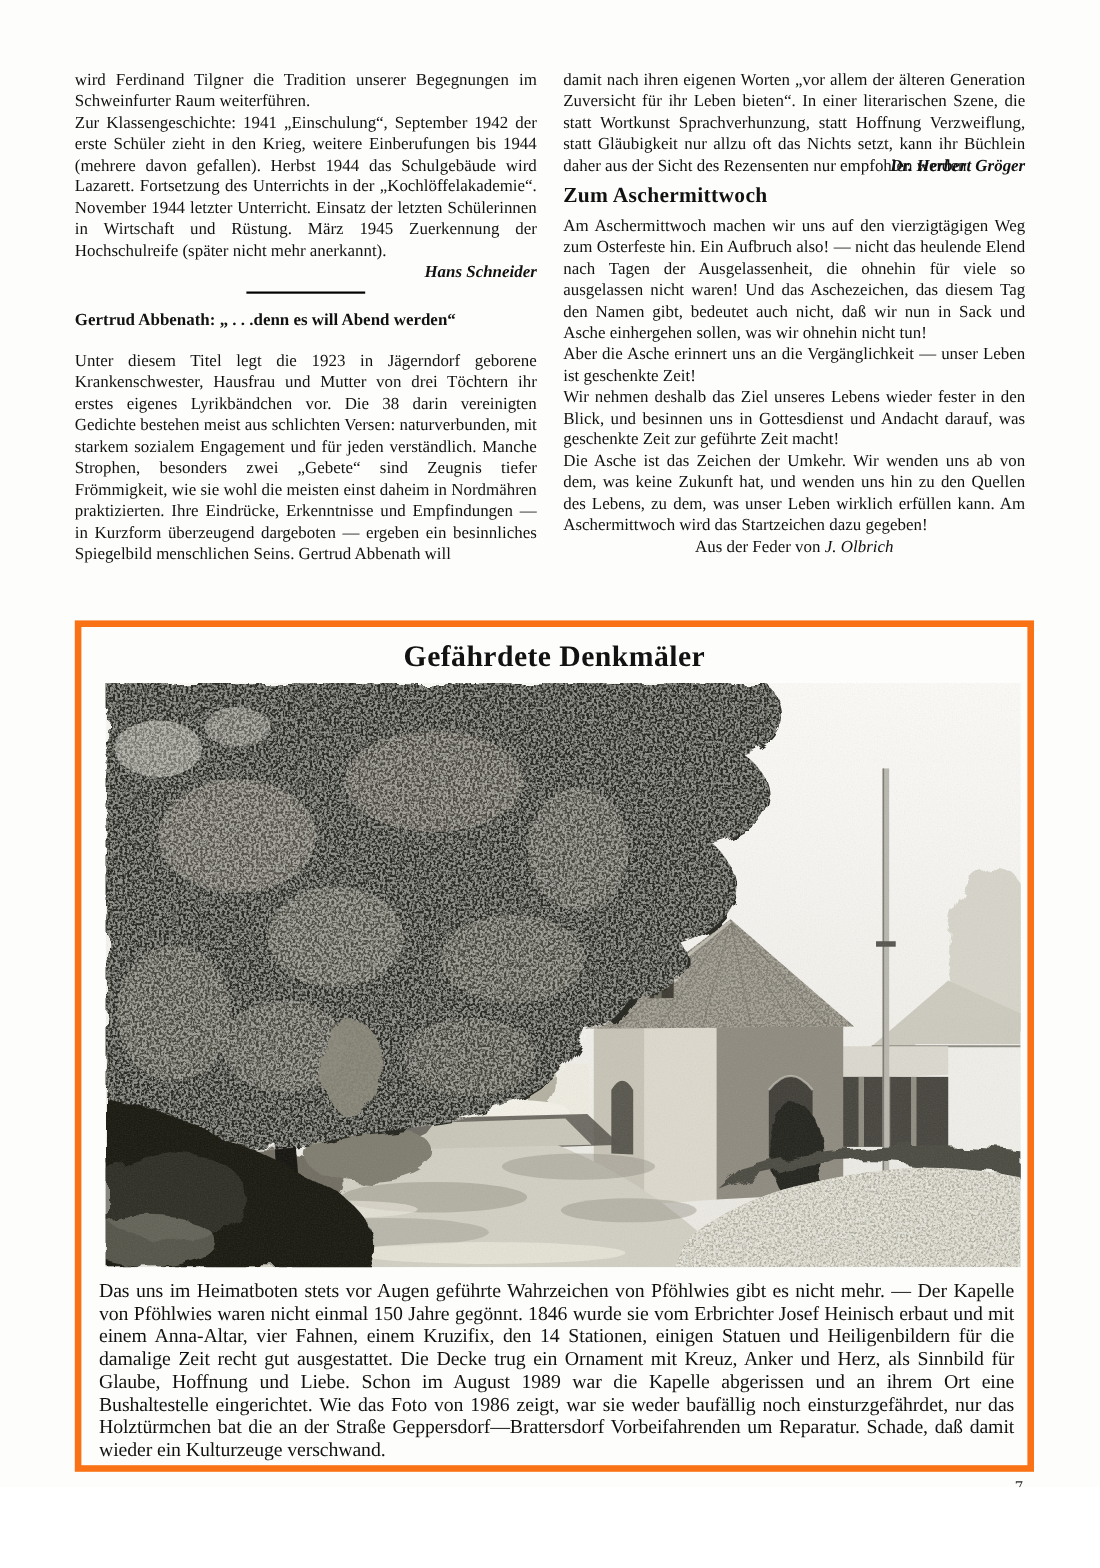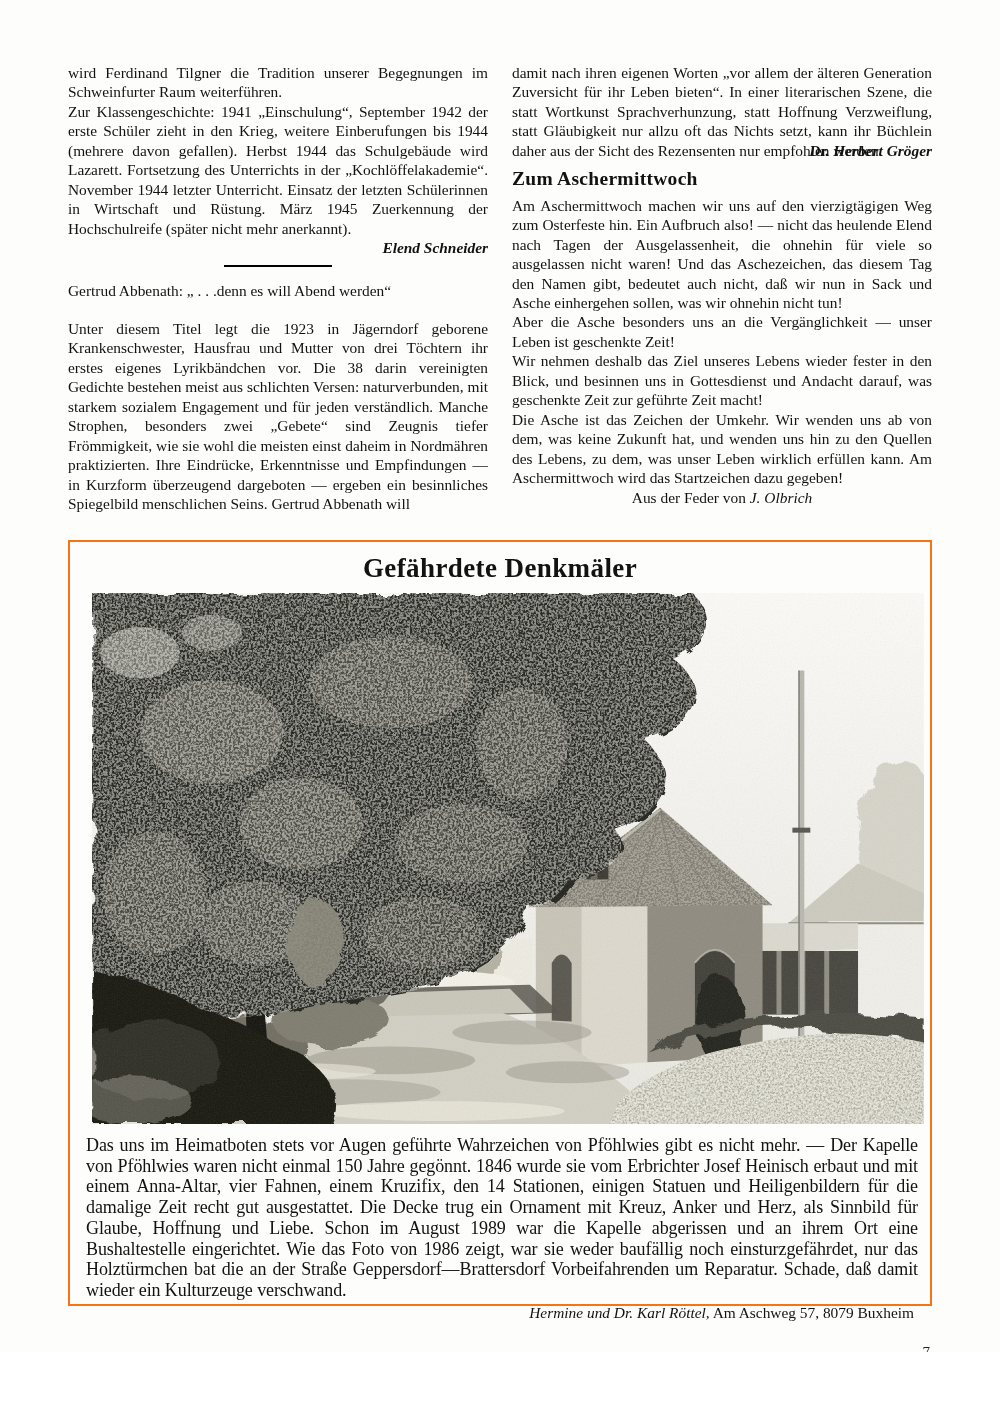--- a/index.html
+++ b/index.html
@@ -6,53 +6,53 @@
   .page{
     position:relative;width:1000px;height:1352px;background:#fdfdfb;
     font-family:"Liberation Serif",serif;color:#121212;overflow:hidden;
   }
   .columns{position:absolute;top:63px;left:68px;width:864px;display:flex;gap:24px;}
   .col{width:420px;font-size:15.4px;line-height:19.45px;}
   .col p{margin:0;text-align:justify;}
   .sig{text-align:right;font-style:italic;font-weight:600;}
   .sig-overlap{margin-top:-19.45px;}
   .divider{border:none;border-top:2.5px solid #000;width:108px;margin:7px auto 14px auto;}
-  .review-heading{font-weight:400;}
+  .review-heading{font-weight:700;}
   .gap-above{margin-top:19px !important;}
   .article-heading{font-size:19.5px;font-weight:700;margin:9px 0 7px 0;letter-spacing:.3px;}
-  .feature-box{position:absolute;top:540px;left:68px;width:860px;height:762px;border:2px solid #f97316;background:#fdfdfb;box-sizing:content-box;}
+  .feature-box{position:absolute;top:564px;left:68px;width:860px;height:762px;border:6px solid #f97316;background:#fdfdfb;box-sizing:content-box;}
   .box-title{font-size:27px;font-weight:700;text-align:center;margin:11px 0 9px 0;letter-spacing:.4px;}
   .photo{margin:0 6px 0 22px;width:832px;height:531px;}
   .photo svg{display:block;}
   .caption{margin:11px 12px 0 16px;font-size:18px;line-height:20.7px;text-align:justify;letter-spacing:-0.1px;}
   .caption-sig{margin:1px 16px 0 16px;font-size:15.4px;line-height:21px;text-align:right;}
   .italic{font-style:italic;}
   .page-number{position:absolute;top:1344px;right:70px;font-size:15px;color:#222;}
 </style>
 </head>
 <body>
 
 <div class="page">
 
   <div class="columns">
     <div class="col">
       <p>wird Ferdinand Tilgner die Tradition unserer Begegnungen im Schweinfurter Raum weiterführen.</p>
       <p>Zur Klassengeschichte: 1941 „Einschulung“, September 1942 der erste Schüler zieht in den Krieg, weitere Einberufungen bis 1944 (mehrere davon gefallen). Herbst 1944 das Schulgebäude wird Lazarett. Fortsetzung des Unterrichts in der „Kochlöffelakademie“. November 1944 letzter Unterricht. Einsatz der letzten Schülerinnen in Wirtschaft und Rüstung. März 1945 Zuerkennung der Hochschulreife (später nicht mehr anerkannt).</p>
-      <div class="sig">Elend Schneider</div>
+      <div class="sig">Hans Schneider</div>
       <hr class="divider">
       <p class="review-heading">Gertrud Abbenath: „ . . .denn es will Abend werden“</p>
       <p class="gap-above">Unter diesem Titel legt die 1923 in Jägerndorf geborene Krankenschwester, Hausfrau und Mutter von drei Töchtern ihr erstes eigenes Lyrikbändchen vor. Die 38 darin vereinigten Gedichte bestehen meist aus schlichten Versen: naturverbunden, mit starkem sozialem Engagement und für jeden verständlich. Manche Strophen, besonders zwei „Gebete“ sind Zeugnis tiefer Frömmigkeit, wie sie wohl die meisten einst daheim in Nordmähren praktizierten. Ihre Eindrücke, Erkenntnisse und Empfindungen — in Kurzform überzeugend dargeboten — ergeben ein besinnliches Spiegelbild menschlichen Seins. Gertrud Abbenath will</p>
     </div>
 
     <div class="col">
       <p>damit nach ihren eigenen Worten „vor allem der älteren Generation Zuversicht für ihr Leben bieten“. In einer literarischen Szene, die statt Wortkunst Sprachverhunzung, statt Hoffnung Verzweiflung, statt Gläubigkeit nur allzu oft das Nichts setzt, kann ihr Büchlein daher aus der Sicht des Rezensenten nur empfohlen werden.</p>
       <div class="sig sig-overlap">Dr. Herbert Gröger</div>
       <div class="article-heading">Zum Aschermittwoch</div>
       <p>Am Aschermittwoch machen wir uns auf den vierzigtägigen Weg zum Osterfeste hin. Ein Aufbruch also! — nicht das heulende Elend nach Tagen der Ausgelassenheit, die ohnehin für viele so ausgelassen nicht waren! Und das Aschezeichen, das diesem Tag den Namen gibt, bedeutet auch nicht, daß wir nun in Sack und Asche einhergehen sollen, was wir ohnehin nicht tun!</p>
-      <p>Aber die Asche besonders uns an die Vergänglichkeit — unser Leben ist geschenkte Zeit!</p>
+      <p>Aber die Asche erinnert uns an die Vergänglichkeit — unser Leben ist geschenkte Zeit!</p>
       <p>Wir nehmen deshalb das Ziel unseres Lebens wieder fester in den Blick, und besinnen uns in Gottesdienst und Andacht darauf, was geschenkte Zeit zur geführte Zeit macht!</p>
       <p>Die Asche ist das Zeichen der Umkehr. Wir wenden uns ab von dem, was keine Zukunft hat, und wenden uns hin zu den Quellen des Lebens, zu dem, was unser Leben wirklich erfüllen kann. Am Aschermittwoch wird das Startzeichen dazu gegeben!</p>
       <div class="sig" style="font-style:normal;font-weight:400;text-align:center;"><span>Aus der Feder von </span><span class="italic">J. Olbrich</span></div>
     </div>
   </div>
 
   <div class="feature-box">
     <div class="box-title">Gefährdete Denkmäler</div>
 
     <div class="photo">
@@ -226,17 +226,16 @@
           <path d="M0,380 C80,398 160,436 215,468 C244,490 252,512 242,534 L0,534 Z" fill="#15150f" filter="url(#fRough)"></path>
           <ellipse cx="60" cy="470" rx="70" ry="40" fill="#3d3b32" opacity="0.6" filter="url(#fRough)"></ellipse>
           <ellipse cx="40" cy="510" rx="60" ry="24" fill="#c8c5b8" opacity="0.35" filter="url(#fRough)"></ellipse>
         </g>
 
         <rect x="0" y="0" width="836" height="534" filter="url(#fGrain)" opacity="0.13"></rect>
       </svg>
     </div>
 
     <p class="caption">Das uns im Heimatboten stets vor Augen geführte Wahrzeichen von Pföhlwies gibt es nicht mehr. — Der Kapelle von Pföhlwies waren nicht einmal 150 Jahre gegönnt. 1846 wurde sie vom Erbrichter Josef Heinisch erbaut und mit einem Anna-Altar, vier Fahnen, einem Kruzifix, den 14 Stationen, einigen Statuen und Heiligenbildern für die damalige Zeit recht gut ausgestattet. Die Decke trug ein Ornament mit Kreuz, Anker und Herz, als Sinnbild für Glaube, Hoffnung und Liebe. Schon im August 1989 war die Kapelle abgerissen und an ihrem Ort eine Bushaltestelle eingerichtet. Wie das Foto von 1986 zeigt, war sie weder baufällig noch einsturzgefährdet, nur das Holztürmchen bat die an der Straße Geppersdorf—Brattersdorf Vorbeifahrenden um Reparatur. Schade, daß damit wieder ein Kulturzeuge verschwand.</p>
-    <div class="caption-sig"><span class="italic">Hermine und Dr. Karl Röttel,</span><span> Am Aschweg 57, 8079 Buxheim</span></div>
   </div>
 
   <div class="page-number">7</div>
 </div>
 
 </body></html>

